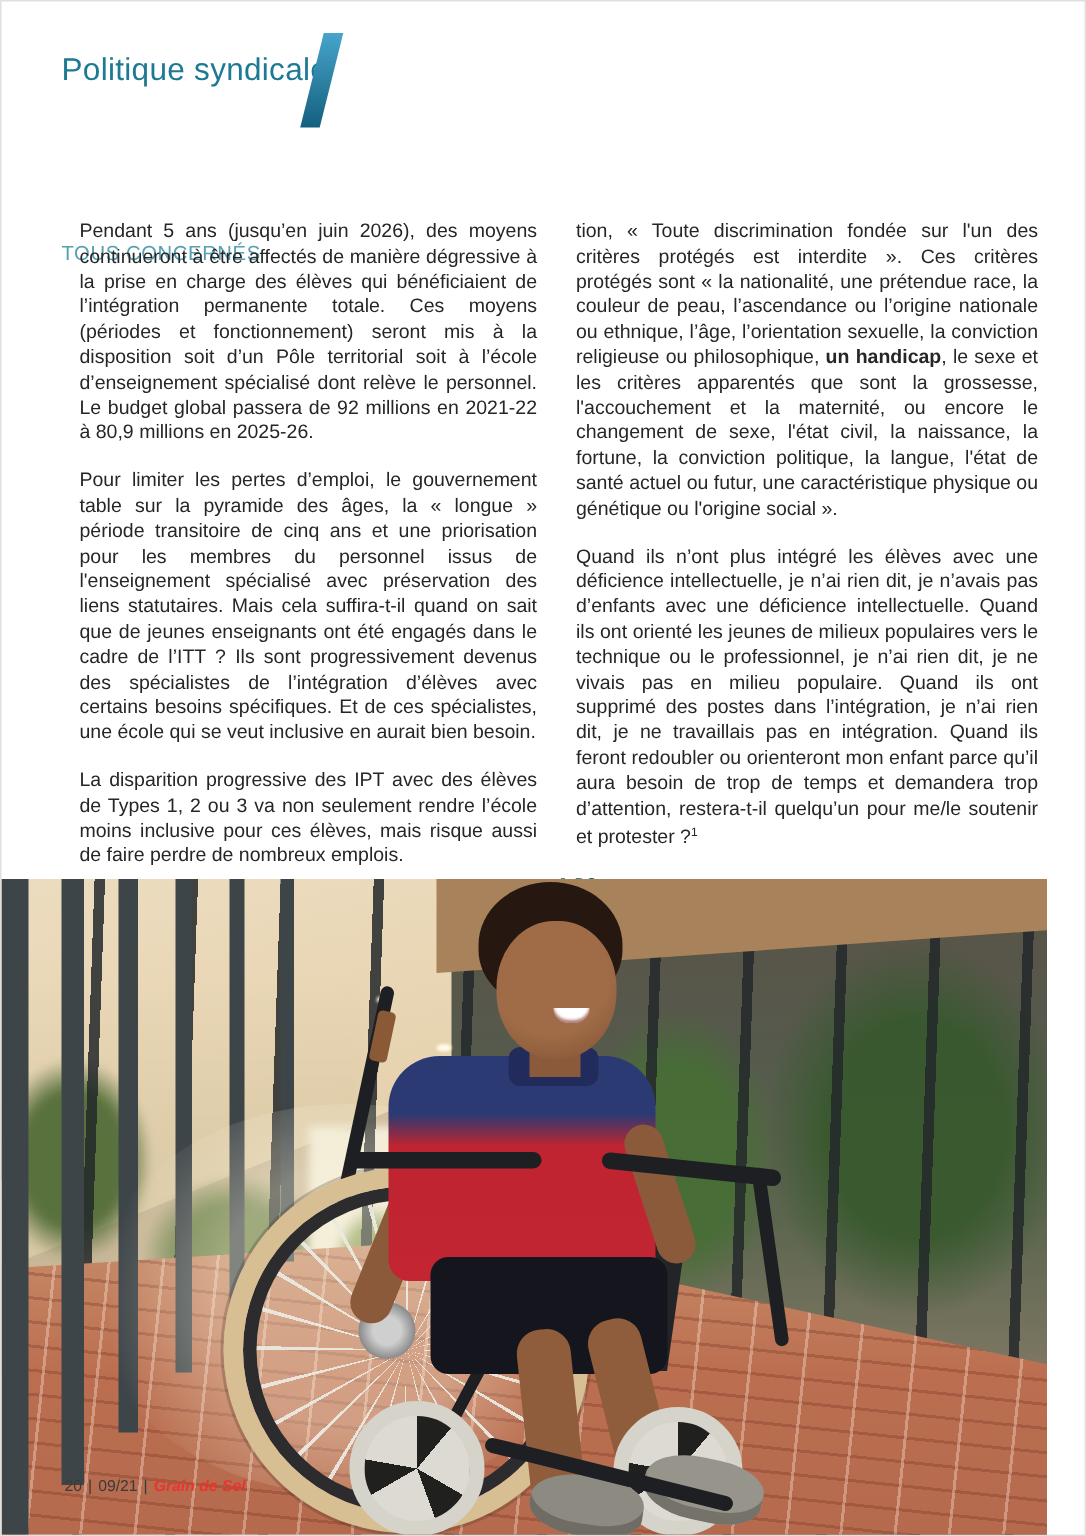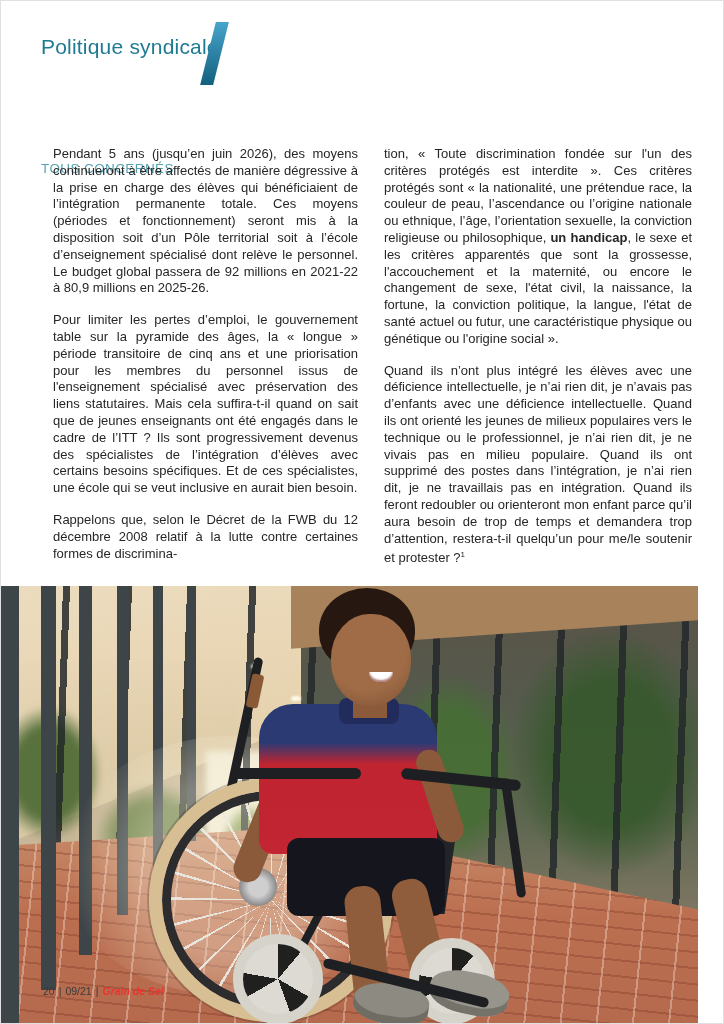--- a/index.html
+++ b/index.html
@@ -139,20 +139,21 @@
 <div class="page">
 
   <div class="header-title">Politique syndicale</div>
   <div class="slant-bar"></div>
 
   <div class="section-heading">TOUS CONCERNÉS</div>
 
   <div class="col col-left">
     <p>Pendant 5 ans (jusqu’en juin 2026), des moyens continueront à être affectés de manière dégressive à la prise en charge des élèves qui bénéficiaient de l’intégration permanente totale. Ces moyens (périodes et fonctionnement) seront mis à la disposition soit d’un Pôle territorial soit à l’école d’enseignement spécialisé dont relève le personnel. Le budget global passera de 92 millions en 2021-22 à 80,9 millions en 2025-26.</p>
     <p>Pour limiter les pertes d’emploi, le gouvernement table sur la pyramide des âges, la « longue » période transitoire de cinq ans et une priorisation pour les membres du personnel issus de l'enseignement spécialisé avec préservation des liens statutaires. Mais cela suffira-t-il quand on sait que de jeunes enseignants ont été engagés dans le cadre de l’ITT ? Ils sont progressivement devenus des spécialistes de l’intégration d’élèves avec certains besoins spécifiques. Et de ces spécialistes, une école qui se veut inclusive en aurait bien besoin.</p>
+    <p>La disparition progressive des IPT avec des élèves de Types 1, 2 ou 3 va non seulement rendre l’école moins inclusive pour ces élèves, mais risque aussi de faire perdre de nombreux emplois.</p>
     <p>Rappelons que, selon le Décret de la FWB du 12 décembre 2008 relatif à la lutte contre certaines formes de discrimina-</p>
   </div>
 
   <div class="col col-right">
     <p><span>tion, « Toute discrimination fondée sur l'un des critères protégés est interdite ». Ces critères protégés sont « la nationalité, une prétendue race, la couleur de peau, l’ascendance ou l’origine nationale ou ethnique, l’âge, l’orientation sexuelle, la conviction religieuse ou philosophique, </span><b>un handicap</b><span>, le sexe et les critères apparentés que sont la grossesse, l'accouchement et la maternité, ou encore le changement de sexe, l'état civil, la naissance, la fortune, la conviction politique, la langue, l'état de santé actuel ou futur, une caractéristique physique ou génétique ou l'origine social ».</span></p>
     <p class="quote"><span>Quand ils n’ont plus intégré les élèves avec une déficience intellectuelle, je n’ai rien dit, je n’avais pas d’enfants avec une déficience intellectuelle. Quand ils ont orienté les jeunes de milieux populaires vers le technique ou le professionnel, je n’ai rien dit, je ne vivais pas en milieu populaire. Quand ils ont supprimé des postes dans l’intégration, je n’ai rien dit, je ne travaillais pas en intégration. Quand ils feront redoubler ou orienteront mon enfant parce qu’il aura besoin de trop de temps et demandera trop d’attention, restera-t-il quelqu’un pour me/le soutenir et protester ?</span><sup>1</sup></p>
     <div class="author-row"><span>J.-P.C.</span><span class="author-square"></span></div>
     <div class="footnote"><sup>1</sup><span> Avec une pensée émue pour le pasteur Martin Niemöller (1892–1984, déporté dans un camp de concentration en 1937) auteur de « Quand ils sont venus chercher... »</span></div>
   </div>
 

